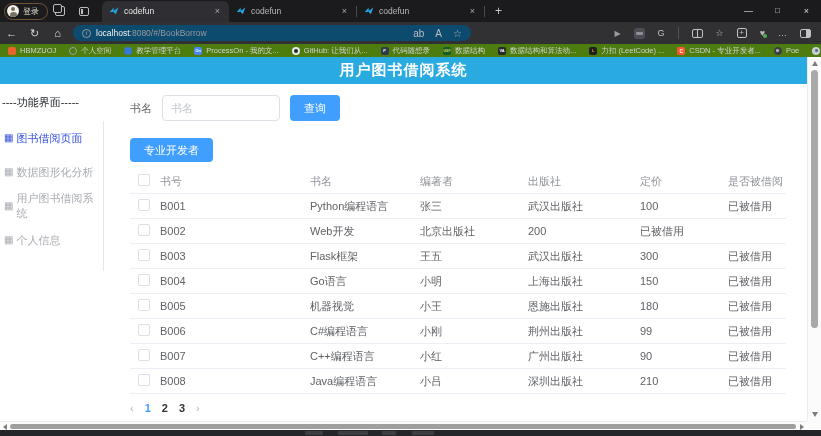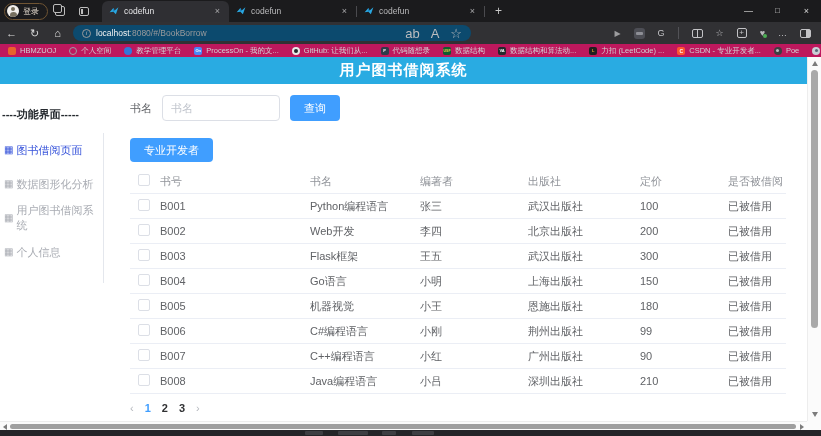--- a/index.html
+++ b/index.html
@@ -33,36 +33,36 @@
 
   
   .toolbar { height:22px; background:#313134; display:flex; align-items:center; }
   .nav-icon { color:#dcdcdc; font-size:11px; width:23px; text-align:center; }
   .url-pill { display:flex; align-items:center; width:398px; height:16px; margin-left:4px; background:#0c4a6e;
     border-radius:9px; padding:0 9px; color:#c9c9c9; font-size:8.5px; gap:5px; }
   .info-badge { width:9px; height:9px; border:1px solid #9a9a9a; border-radius:50%; color:#bbb; font-size:6px;
     line-height:7px; text-align:center; font-style:italic; flex:0 0 auto; }
   .url-host { color:#f2f2f2; }
   .url-rest { color:#9a9a9c; }
-  .pill-icons { margin-left:auto; display:flex; align-items:center; gap:11px; color:#bdbdbf; font-size:13px; }
+  .pill-icons { margin-left:auto; display:flex; align-items:center; gap:11px; color:#bdbdbf; font-size:10px; }
   .toolbar-right { margin-left:auto; display:flex; align-items:center; gap:13px; padding-right:10px; color:#c3c3c6; font-size:9px; }
   .ext-play { color:#9c9c9e; font-size:8px; }
   .ext-dark { width:11px; height:11px; border-radius:3px; background:#4d4e55; position:relative; }
   .ext-dark::after { content:""; position:absolute; left:2px; top:4px; width:7px; height:3px; background:#8e8f96; border-radius:1px; }
   .vdiv { width:1px; height:12px; background:#525257; }
   .split-icon { width:11px; height:9px; border:1px solid #c3c3c6; border-radius:2px; position:relative; }
   .split-icon::after { content:""; position:absolute; left:4.5px; top:0; width:1px; height:7px; background:#c3c3c6; }
   .coll-icon { width:10px; height:10px; border:1px solid #c3c3c6; border-radius:2px; font-size:8px; line-height:8px; text-align:center; color:#c3c3c6; }
   .heart-icon { position:relative; font-size:9px; color:#b9b9bc; }
   .heart-icon::after { content:""; position:absolute; right:-2px; bottom:0px; width:4px; height:4px; border-radius:50%; background:#4cae54; }
   .sidebar-icon { width:11px; height:9px; border:1px solid #c3c3c6; border-radius:2px; position:relative; }
   .sidebar-icon::after { content:""; position:absolute; right:0; top:0; width:4px; height:7px; background:#c3c3c6; }
 
   
-  .bookmarks { height:13px; background:#be185d; display:flex; align-items:center; gap:13px; padding:0 8px; overflow:hidden; }
+  .bookmarks { height:13px; background:#4d7c0f; display:flex; align-items:center; gap:13px; padding:0 8px; overflow:hidden; }
   .bm { display:flex; align-items:center; gap:4px; color:#d2d2d4; font-size:7.5px; white-space:nowrap; }
   .bm-ic { width:8px; height:8px; border-radius:2px; flex:0 0 auto; font-size:4px; color:#fff; text-align:center; line-height:8px; font-weight:bold; overflow:hidden; }
   .ic-hbmz { background:#e8622c; }
   .ic-space { background:transparent; border:1px solid #9aa0a6; border-radius:50%; }
   .ic-teach { background:#3478d8; border-radius:50%; }
   .ic-processon { background:#4a87f5; }
   .ic-github { background:#e9e9e9; border-radius:50%; position:relative; }
   .ic-github::after { content:""; position:absolute; left:2px; top:2px; width:4px; height:4px; border-radius:50%; background:#24292e; }
   .ic-suixiang { background:#2d3a4a; }
   .ic-usf { background:#0e5e2f; color:#f7d344; font-size:3.5px; }
@@ -75,21 +75,21 @@
   .ic-coder::after { content:""; position:absolute; left:2.5px; top:2.5px; width:3px; height:3px; border-radius:50%; background:#5a6b7a; }
 
   
   .viewport { position:absolute; top:57px; left:0; width:821px; height:373px; background:#fff; }
   .page { position:absolute; left:0; top:0; width:807px; height:364px; background:#fff; overflow:hidden; }
   .page-header { height:27px; background:#29abe2; display:flex; align-items:center; justify-content:center; }
   .page-title { color:#fff; font-size:15px; font-weight:600; letter-spacing:1px; }
   .page-body { display:flex; height:337px; }
 
   aside { width:118px; padding-top:11px; }
-  .side-label { font-size:11px; font-weight:bold; color:#24292e; padding-left:2px;margin-top:12px; }
+  .side-label { font-size:11px; font-weight:normal; color:#24292e; padding-left:2px; }
   .menu { margin-top:11px; width:104px; border-right:1px solid #e4e7ed; padding-bottom:14px; }
   .menu-item { display:flex; align-items:center; gap:3px; height:34px; padding-left:4px; font-size:11px; color:#a8abb2; cursor:pointer; }
   .menu-item .mi-icon { font-size:10px; line-height:10px; }
   .menu-item.active { color:#3552da; }
 
   main { flex:1; padding:11px 12px 0 12px; }
   .search-row { display:flex; align-items:center; gap:10px; }
   .search-label { font-size:11px; color:#606266; }
   .search-input { width:118px; height:26px; border:1px solid #dcdfe6; border-radius:4px; padding:0 8px; font-size:11px;
     color:#606266; outline:none; font-family:"Liberation Sans", sans-serif; }
@@ -305,21 +305,20 @@
               <span class="cell">Python编程语言</span>
               <span class="cell">张三</span>
               <span class="cell">武汉出版社</span>
               <span class="cell">100</span>
               <span class="cell">已被借用</span>
             </div>
             <div class="t-row">
               <span class="cell"><span class="checkbox"></span></span>
               <span class="cell">B002</span>
               <span class="cell">Web开发</span>
-              <span class="cell">李四</span>
               <span class="cell">北京出版社</span>
               <span class="cell">200</span>
               <span class="cell">已被借用</span>
             </div>
             <div class="t-row">
               <span class="cell"><span class="checkbox"></span></span>
               <span class="cell">B003</span>
               <span class="cell">Flask框架</span>
               <span class="cell">王五</span>
               <span class="cell">武汉出版社</span>

